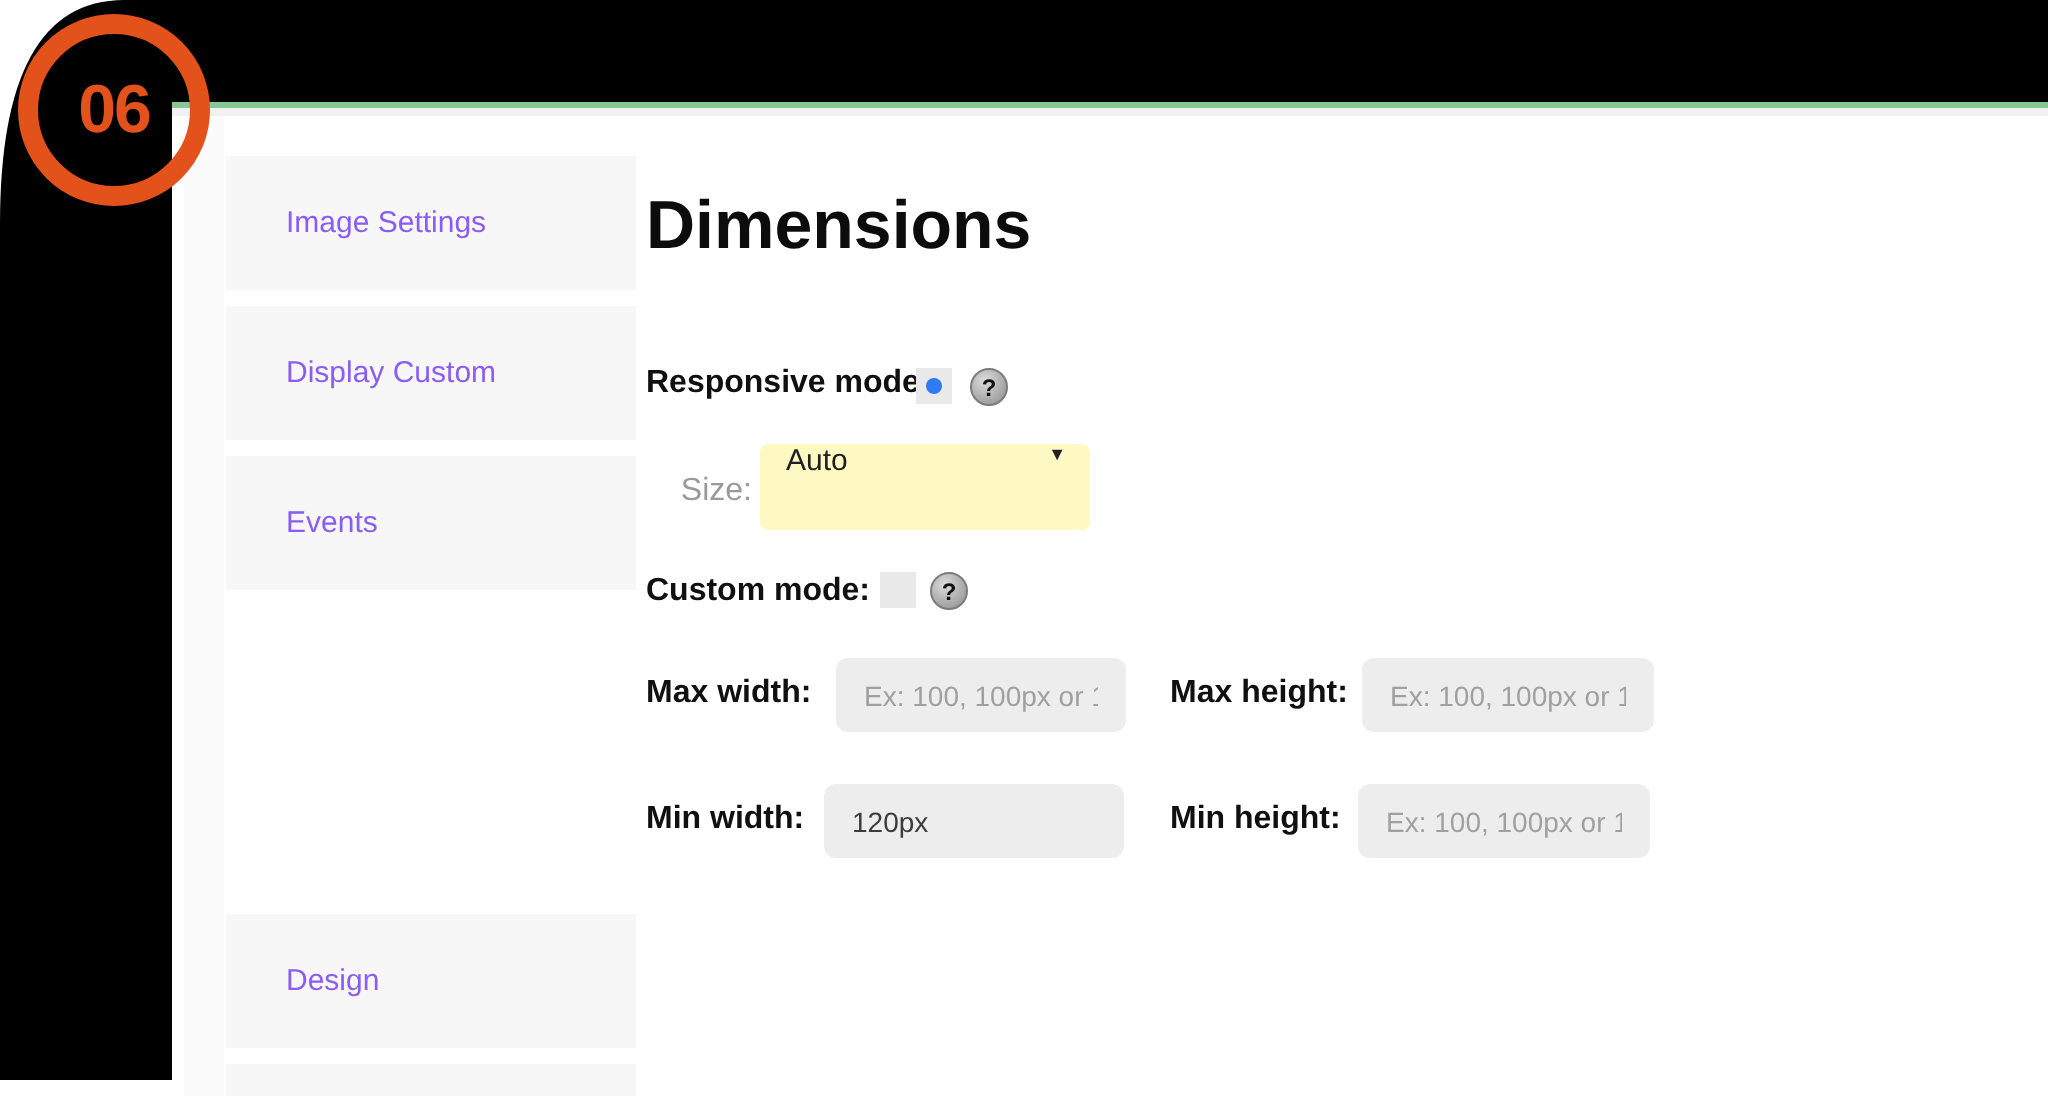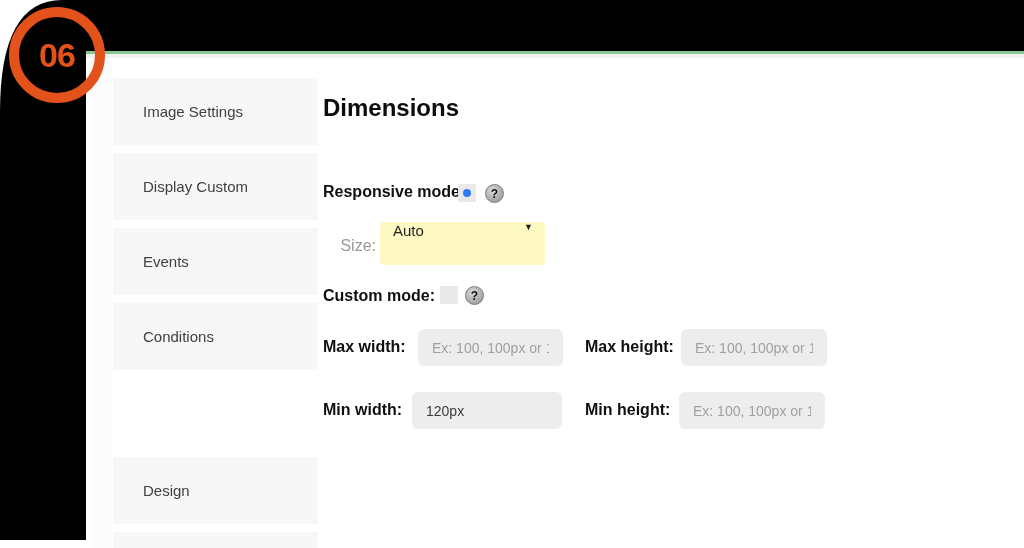--- a/index.html
+++ b/index.html
@@ -19,27 +19,27 @@
 
   
   .badge{position:absolute;left:9px;top:7px;width:96px;height:96px;
          box-sizing:border-box;border:10px solid #e4521b;border-radius:50%;
          display:flex;align-items:center;justify-content:center;z-index:6;
          color:#e4521b;font-size:34px;font-weight:700;letter-spacing:-1px;}
 
   
   .sb-item{position:absolute;left:113px;width:205px;background:#f7f7f7;
            display:flex;align-items:center;z-index:3;}
-  .sb-item span{padding-left:30px;font-size:15px;color:#404040;}
+  .sb-item span{padding-left:30px;font-size:15px;color:#8b5cf6;}
   .sb-behavior{display:block;overflow:hidden;}
   .sb-behavior .l1{position:absolute;left:0;top:24px;}
   .sb-behavior .l2{position:absolute;left:0;top:63px;}
 
   
-  .title{position:absolute;left:323px;top:94px;font-size:24px;font-weight:700;
+  .title{position:absolute;left:323px;top:94px;font-size:34px;font-weight:700;
          color:#0c0c0c;z-index:3;}
   .blabel{position:absolute;font-size:16px;font-weight:700;color:#101010;z-index:3;}
   .checkbox{position:absolute;width:18px;height:18px;background:#e9e9e9;z-index:3;
             display:flex;align-items:center;justify-content:center;}
   .bluedot{width:8px;height:8px;border-radius:50%;background:#2e7bf6;}
   .help{position:absolute;width:19px;height:19px;border-radius:50%;z-index:3;
         background:radial-gradient(circle at 38% 32%, #dcdcdc 0%, #b3b3b3 50%, #8d8d8d 100%);
         border:1px solid #7c7c7c;box-sizing:border-box;
         display:flex;align-items:center;justify-content:center;
         font-size:12px;font-weight:700;color:#111;}
@@ -75,23 +75,20 @@
 
   <div class="sb-item" style="top:78px;height:67px;">
     <span>Image Settings</span>
   </div>
   <div class="sb-item" style="top:153px;height:67px;">
     <span>Display Custom</span>
   </div>
   <div class="sb-item" style="top:228px;height:67px;">
     <span>Events</span>
   </div>
-  <div class="sb-item" style="top:303px;height:67px;">
-    <span>Conditions</span>
-  </div>
   <div class="sb-item" style="top:457px;height:67px;">
     <span>Design</span>
   </div>
   <div class="sb-item" style="top:532px;height:16px;">
     <span></span>
   </div>
 
   <div class="title">Dimensions</div>
 
   <div class="blabel" style="left:323px;top:183px;">Responsive mode:</div>

